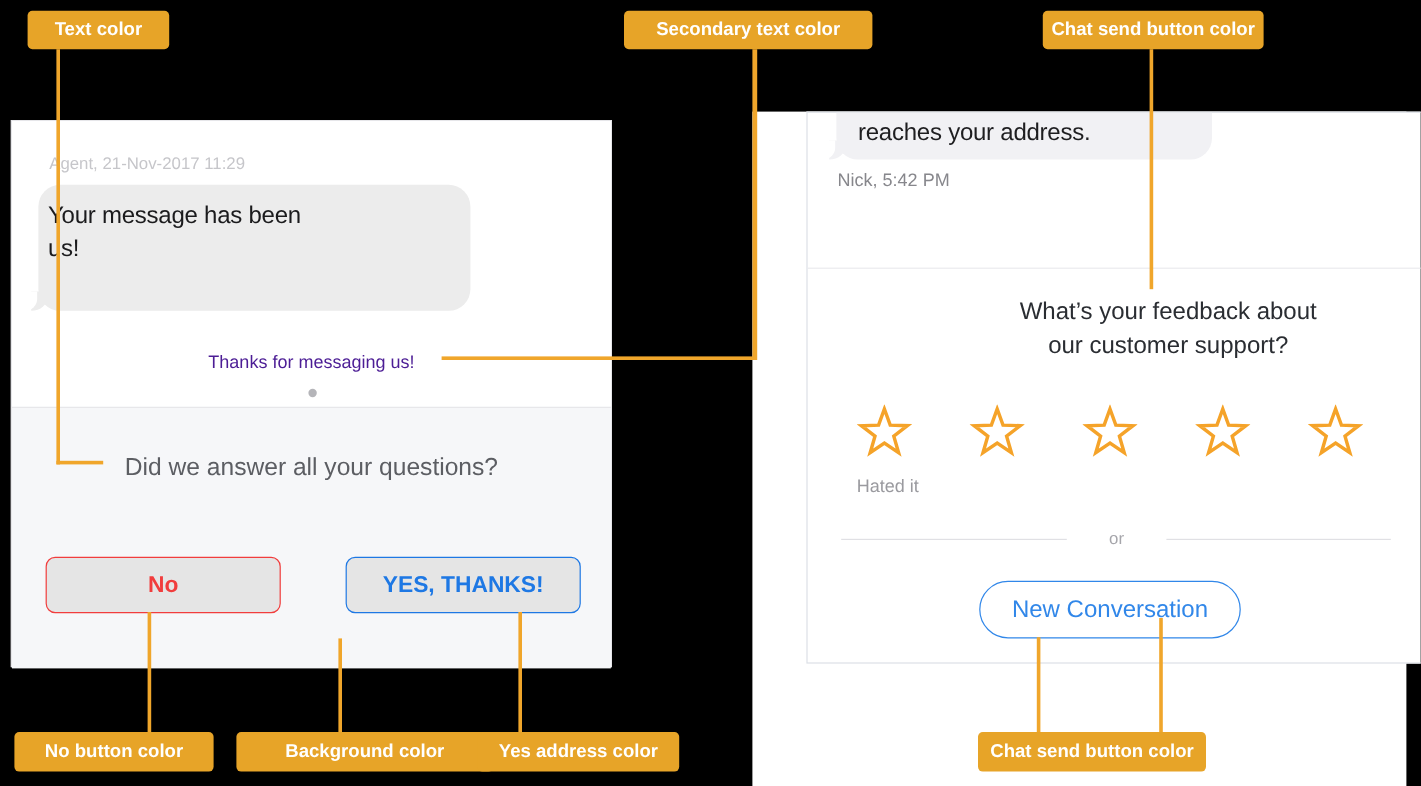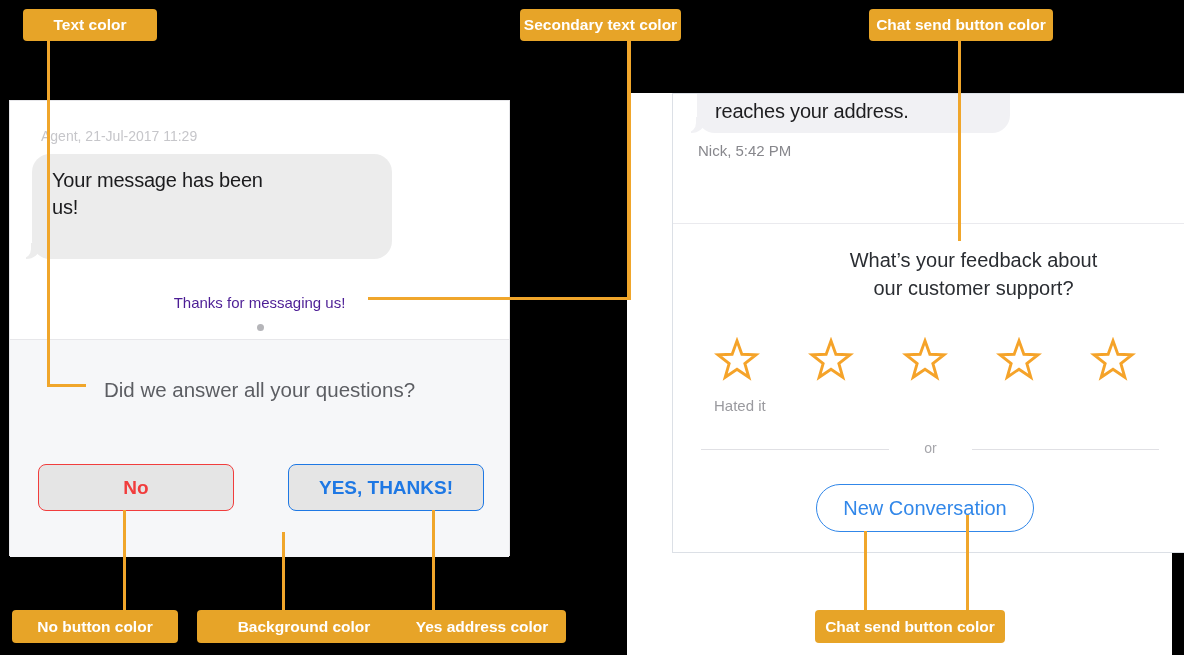--- a/index.html
+++ b/index.html
@@ -13,21 +13,21 @@
   .left-panel{position:absolute;left:9px;top:100px;width:501px;height:456px;
     background:#fff;border:1px solid #E6E6E9;box-sizing:border-box;z-index:1;}
   .lp-top{position:absolute;left:0;top:0;width:100%;height:238px;background:#fff;}
   .agent-ts{position:absolute;left:31px;top:27px;font-size:14px;color:#C6C6CA;}
   .bubble{position:relative;background:#ECECEC;border-radius:18px;}
   .bubble::before{content:'';position:absolute;left:-6px;bottom:0;width:14px;height:16px;
     background:#ECECEC;border-bottom-right-radius:16px 14px;}
   .bubble::after{content:'';position:absolute;left:-11px;bottom:0;width:10px;height:16px;
     background:#fff;border-bottom-right-radius:10px;}
   .bubble-left{position:absolute;left:22px;top:53px;width:360px;height:105px;box-sizing:border-box;
-    padding:13px 20px;font-size:20px;line-height:27px;color:#1B1B1D;letter-spacing:-0.2px;}
+    padding:13px 8px;font-size:20px;line-height:27px;color:#1B1B1D;letter-spacing:-0.2px;}
   .bubble-left span{display:block;}
   .secondary-text{position:absolute;left:0;top:193px;width:100%;text-align:center;
     font-size:15px;color:#4c1d95;}
   .typing-dot{position:absolute;left:247px;top:223px;width:7px;height:7px;border-radius:50%;background:#B5B5B9;}
   .lp-bottom{position:absolute;left:0;top:238px;width:100%;height:218px;
     background:var(--left-bg);border-top:1px solid #E7E7EA;box-sizing:border-box;}
   .question{position:absolute;left:0;top:38px;width:100%;text-align:center;
     font-size:20.5px;color:#5C5E63;}
   .chip-btn{position:absolute;top:124px;width:196px;height:47px;box-sizing:border-box;
     background:#e5e5e5;border-radius:8px;font-family:inherit;font-size:19px;cursor:pointer;}
@@ -70,21 +70,21 @@
     border-radius:4px;z-index:20;white-space:nowrap;}
   .ann-line{position:absolute;background:var(--line);z-index:15;}
 </style>
 </head>
 <body>
 
 <div class="canvas" style="--accent: #E7A428; --line: #F0A62B; --no-color: #F13D3D; --yes-color: #1E78E4; --left-bg: #F6F7F9; --send-color: #3187E9; --star-color: #F5A329;">
 
   <div class="left-panel">
     <div class="lp-top">
-      <div class="agent-ts">Agent, 21-Jul-2017 11:29</div>
+      <div class="agent-ts">Agent, 21-Nov-2017 11:29</div>
       <div class="bubble bubble-left">
         <span>Your message has been</span>
         <span>us!</span>
       </div>
       <div class="secondary-text">Thanks for messaging us!</div>
       <div class="typing-dot"></div>
     </div>
     <div class="lp-bottom">
       <div class="question">Did we answer all your questions?</div>
       <button class="chip-btn no-btn">No</button>
@@ -129,22 +129,22 @@
         </button>
       </div>
     <div class="rating-label hated">Hated it</div>
     <div class="rating-label loved">Loved it</div>
     <div class="or-line l"></div>
     <div class="or-text">or</div>
     <div class="or-line r"></div>
     <button class="new-conv-btn">New Conversation</button>
   </div>
 
-  <div class="ann-label" style="left:23px;top:9px;width:134px;">Text color</div>
-  <div class="ann-label" style="left:520px;top:9px;width:161px;">Secondary text color</div>
+  <div class="ann-label" style="left:23px;top:9px;width:118px;">Text color</div>
+  <div class="ann-label" style="left:520px;top:9px;width:207px;">Secondary text color</div>
   <div class="ann-label" style="left:869px;top:9px;width:184px;">Chat send button color</div>
   <div class="ann-label" style="left:12px;top:610px;width:166px;height:33px;line-height:33px;">No button color</div>
   <div class="ann-label" style="left:197px;top:610px;width:214px;height:33px;line-height:33px;">Background color</div>
   <div class="ann-label" style="left:398px;top:610px;width:168px;height:33px;line-height:33px;">Yes address color</div>
   <div class="ann-label" style="left:815px;top:610px;width:190px;height:33px;line-height:33px;">Chat send button color</div>
 
   <div class="ann-line" style="left:47px;top:41px;width:3px;height:346px;"></div>
   <div class="ann-line" style="left:47px;top:384px;width:39px;height:3px;"></div>
   <div class="ann-line" style="left:627px;top:41px;width:4px;height:259px;"></div>
   <div class="ann-line" style="left:368px;top:297px;width:262px;height:3px;"></div>

